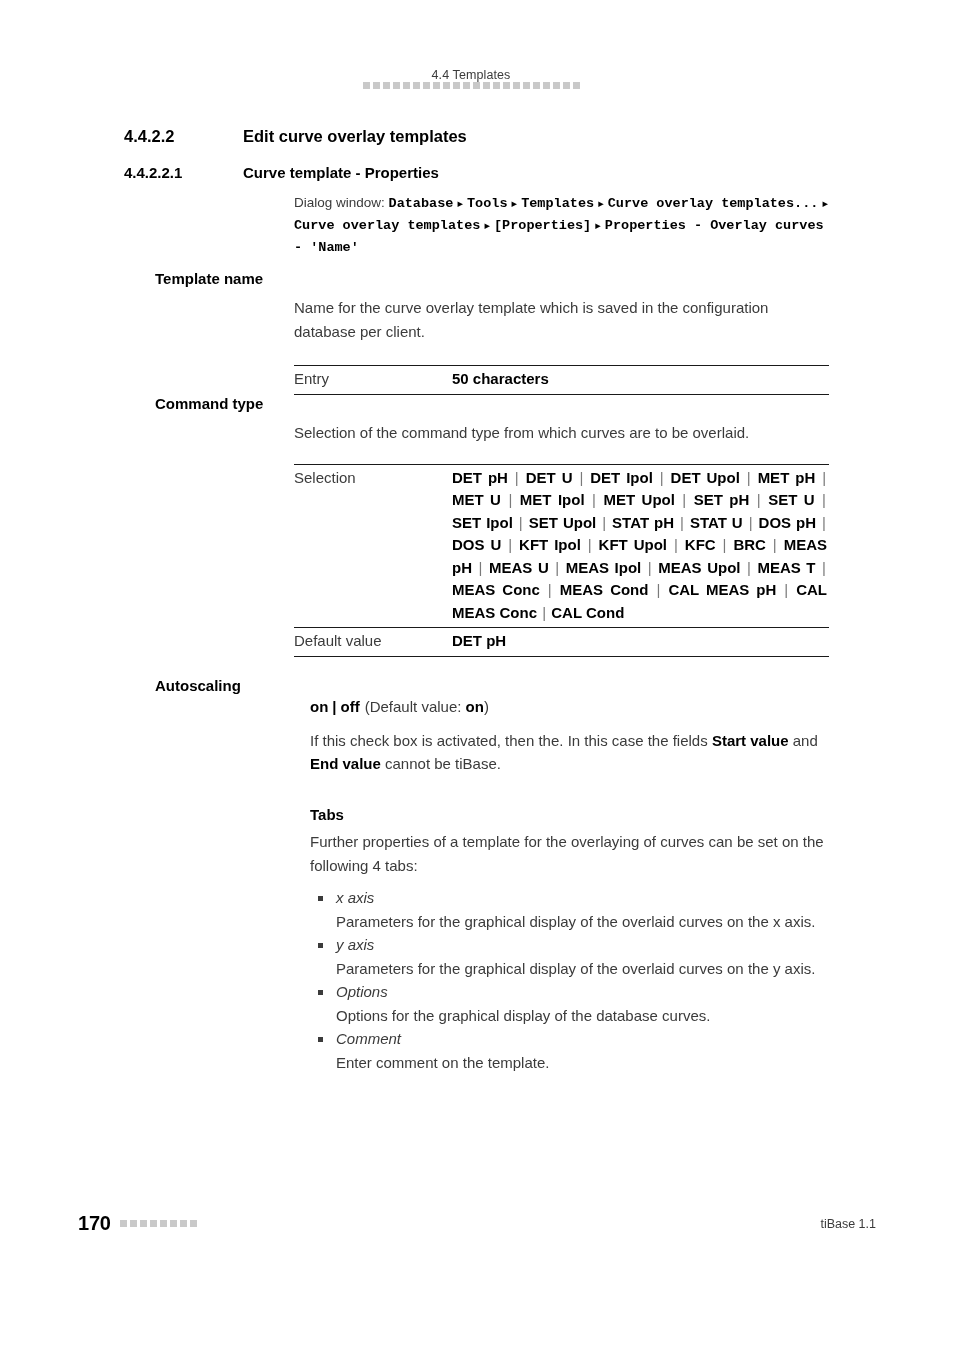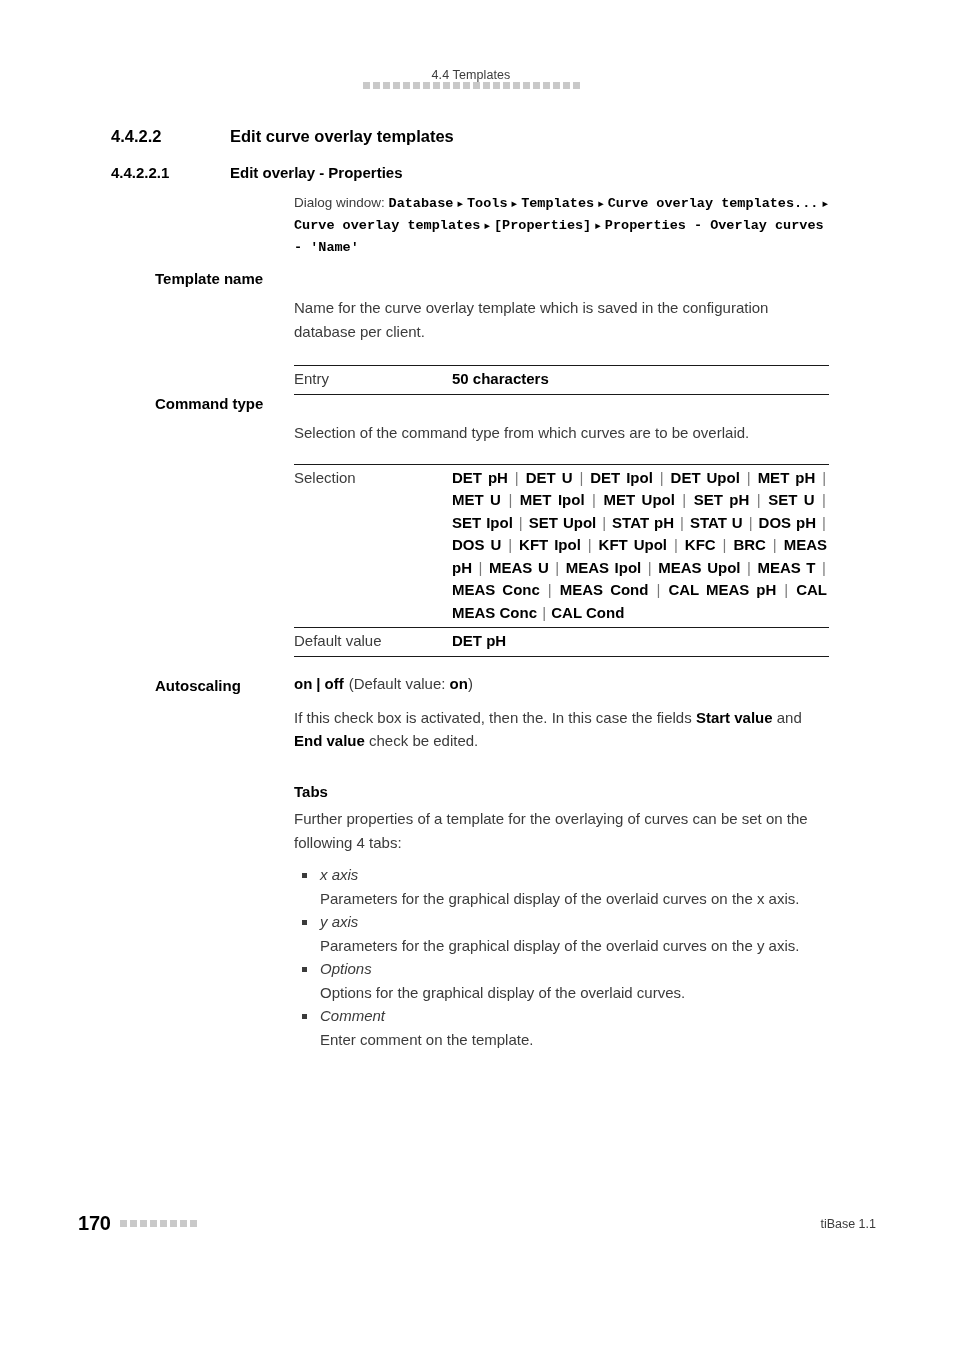--- a/index.html
+++ b/index.html
@@ -45,21 +45,21 @@
   .square-strip i {
     display: block;
     width: 7px;
     height: 7px;
     background: #c9c9c9;
   }
 
   
   .h3, .h4 {
     position: absolute;
-    left: 111px;
+    left: 124px;
     display: flex;
     color: #000000;
     font-weight: bold;
     justify-content: space-between;
   }
   .h3 { top: 127px; font-size: 16.5px; }
   .h4 { top: 164px; font-size: 15px; }
   .h3 .num, .h4 .num { width: 119px; flex: 0 0 119px; }
   .h3 .ttl, .h4 .ttl { white-space: nowrap; }
 
@@ -218,21 +218,21 @@
       </div>
   </div>
 
   <div class="h3">
     <span class="num">4.4.2.2</span>
     <span class="ttl">Edit curve overlay templates</span>
   </div>
 
   <div class="h4">
     <span class="num">4.4.2.2.1</span>
-    <span class="ttl">Edit overlay - Properties</span>
+    <span class="ttl">Curve template - Properties</span>
   </div>
 
   <div class="body-col" style="top:192px;">
     <p class="dialog-path">
       <span>Dialog window:</span>
       <span id="dialog-path-steps"> <b>Database</b><span class="arrow"> ▸ </span><b>Tools</b><span class="arrow"> ▸ </span><b>Templates</b><span class="arrow"> ▸ </span><b>Curve overlay templates...</b><span class="arrow"> ▸ </span><b>Curve overlay templates</b><span class="arrow"> ▸ </span><b>[Properties]</b><span class="arrow"> ▸ </span><b>Properties - Overlay curves - 'Name'</b></span>
     </p>
   </div>
 
   <div class="marg-label" style="top:270px;">Template name</div>
@@ -262,32 +262,32 @@
         <tr class="sep">
           <td class="k">Default value</td>
           <td class="v">DET pH</td>
         </tr>
       </tbody>
     </table>
   </div>
 
   <div class="marg-label" style="top:677px;">Autoscaling</div>
 
-  <div class="body-col" style="top:672px;">
+  <div class="body-col" style="top:695px;margin-left:16px;">
     <p><b>on</b><b style="padding:0 4px;">|</b><b>off</b><span style="padding-left:5px;">(Default value: </span><b>on</b><span>)</span></p>
 
-    <p style="margin-top:10px;"><span>If this check box is activated, then the. In this case the fields </span><b>Start value</b><span> and </span><b>End value</b><span> check be edited.</span></p>
+    <p style="margin-top:10px;"><span>If this check box is activated, then the. In this case the fields </span><b>Start value</b><span> and </span><b>End value</b><span> cannot be tiBase.</span></p>
 
     <div style="margin-top:27px;">
       <div class="sub-head">Tabs</div>
       <p style="margin-top:4px;">Further properties of a template for the overlaying of curves can be set on the following 4 tabs:</p>
       <ul class="bullets" style="margin-top:9px;" id="tabs-list">
           <li><em>x axis</em><br><span>Parameters for the graphical display of the overlaid curves on the x axis.</span></li>
           <li><em>y axis</em><br><span>Parameters for the graphical display of the overlaid curves on the y axis.</span></li>
-          <li><em>Options</em><br><span>Options for the graphical display of the overlaid curves.</span></li>
+          <li><em>Options</em><br><span>Options for the graphical display of the database curves.</span></li>
           <li><em>Comment</em><br><span>Enter comment on the template.</span></li>
         </ul>
     </div>
   </div>
 
   <div class="footer">
     <div class="folio">
       <span class="folio-num">170</span>
       <span class="square-strip">
           <i></i>

